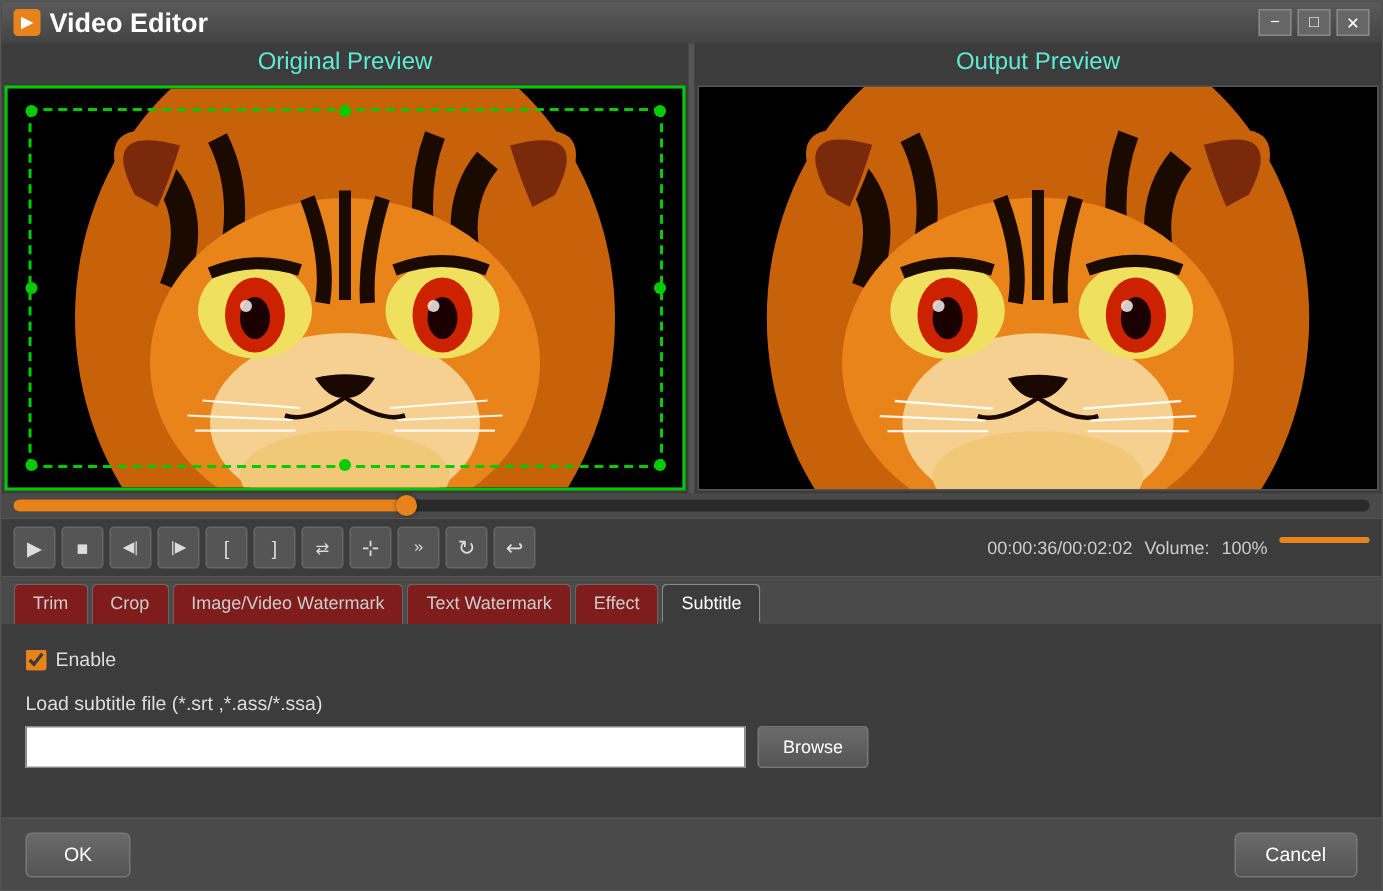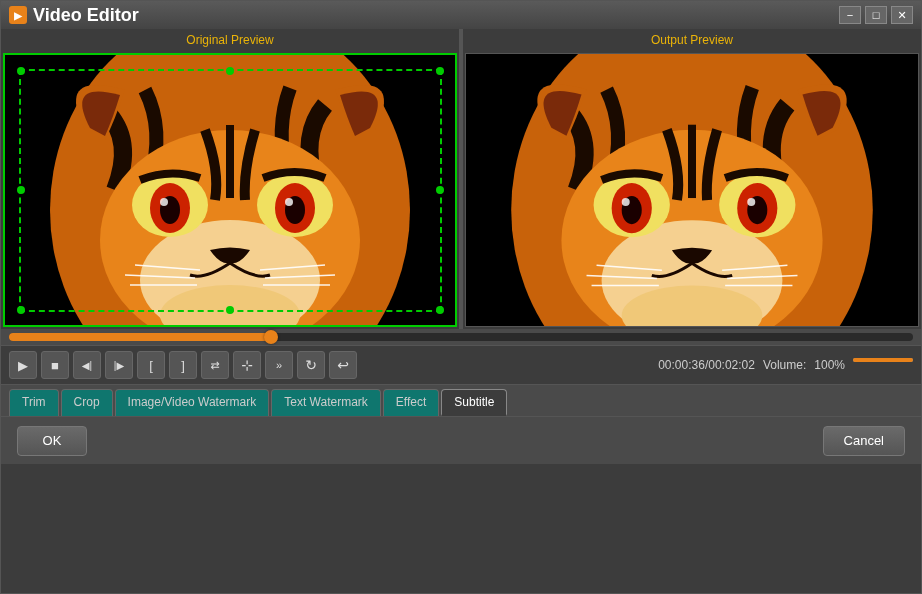--- a/index.html
+++ b/index.html
@@ -76,22 +76,22 @@
     }
 
     .preview-panel {
       flex: 1;
       display: flex;
       flex-direction: column;
     }
 
     .preview-label {
       text-align: center;
-      color: #eab308;
-      font-size: 12px;
+      color: #5eead4;
+      font-size: 16px;
       padding: 4px 0;
       background: #3c3c3c;
     }
 
     .preview-video {
       flex: 1;
       position: relative;
       overflow: hidden;
     }
 
@@ -196,21 +196,21 @@
     .tabs-bar {
       background: #4a4a4a;
       display: flex;
       padding: 4px 8px 0;
       gap: 2px;
       flex-shrink: 0;
     }
 
     .tab {
       padding: 5px 12px;
-      background: #0f766e;
+      background: #7f1d1d;
       color: #ccc;
       cursor: pointer;
       border-radius: 4px 4px 0 0;
       border: 1px solid #666;
       border-bottom: none;
       font-size: 12px;
     }
 
     .tab.active {
       background: #3c3c3c;
@@ -490,19 +490,33 @@
 
   <div class="tabs-bar">
     <div class="tab">Trim</div>
     <div class="tab">Crop</div>
     <div class="tab">Image/Video Watermark</div>
     <div class="tab">Text Watermark</div>
     <div class="tab">Effect</div>
     <div class="tab active">Subtitle</div>
   </div>
 
+  <div class="tab-content">
+
+    <div class="enable-row">
+      <input type="checkbox" class="enable-checkbox" checked="" style="">
+      <span class="enable-label">Enable</span>
+    </div>
+
+    <div class="subtitle-label">Load subtitle file (*.srt ,*.ass/*.ssa)</div>
+
+    <div class="file-input-row">
+      <input type="text" class="file-path-input" placeholder="" style="">
+      <button class="browse-btn">Browse</button>
+    </div>
+  </div>
 
   <div class="footer-bar">
     <button class="footer-btn">OK</button>
     <button class="footer-btn">Cancel</button>
   </div>
 
 </div>
 
 </body></html>

